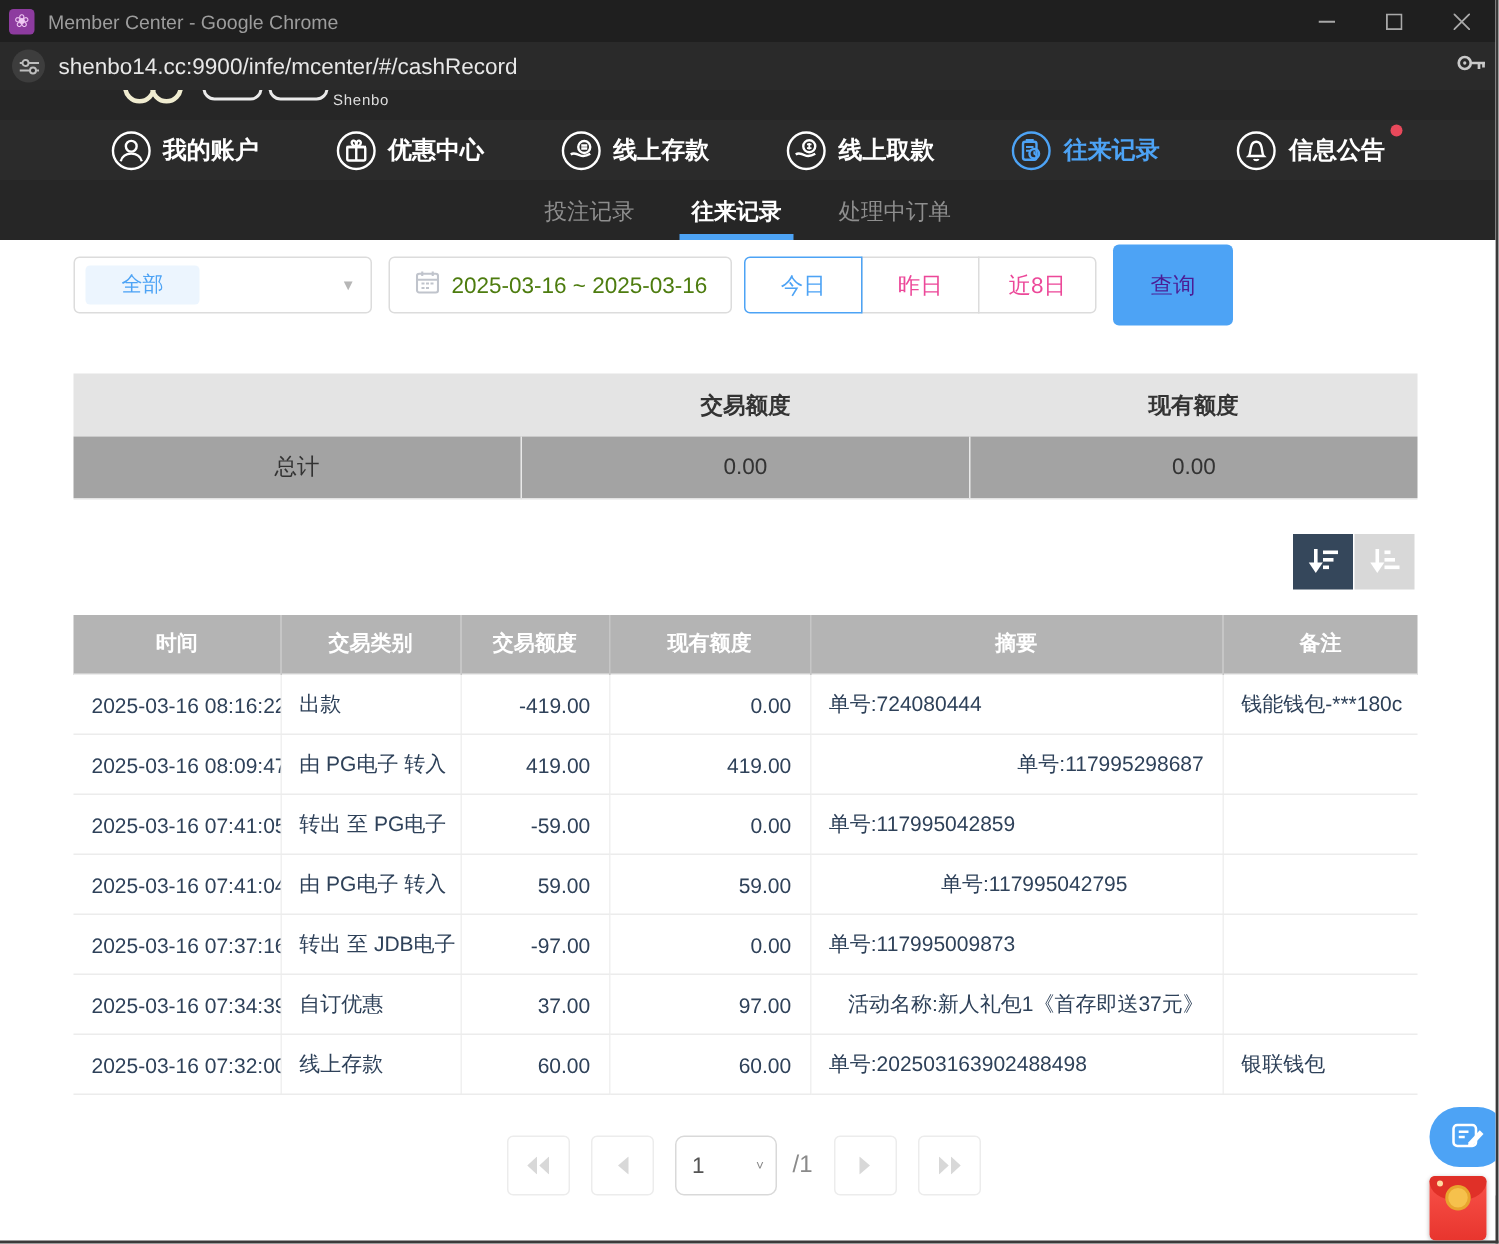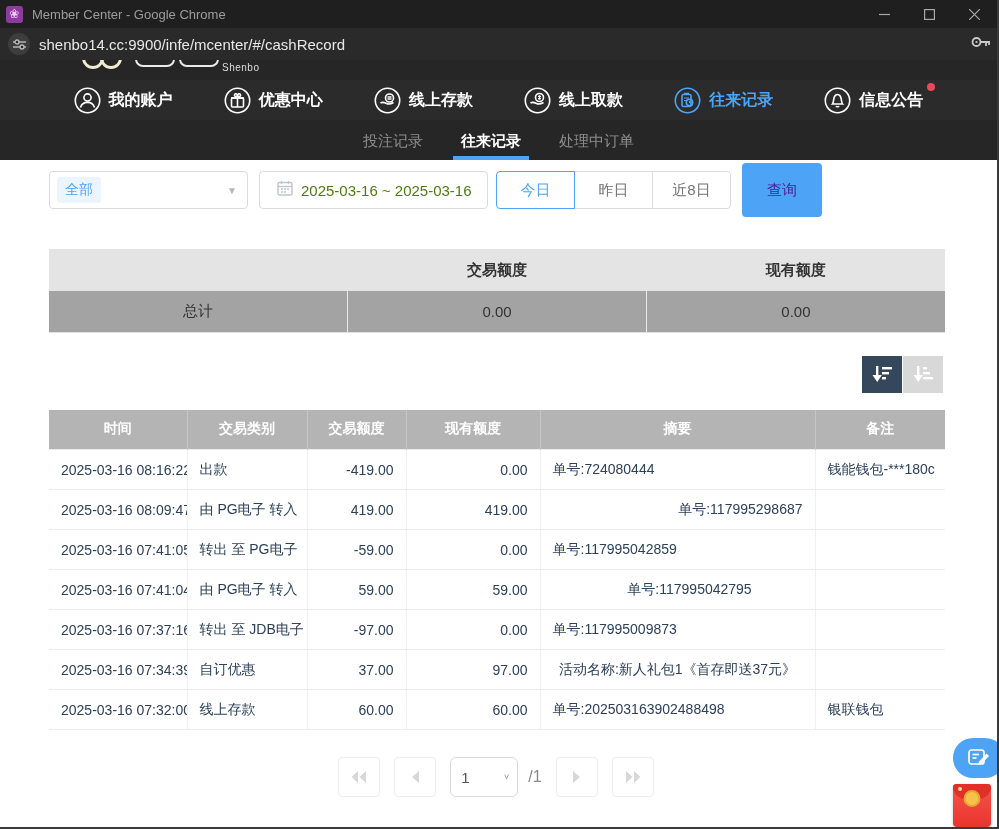--- a/index.html
+++ b/index.html
@@ -38,26 +38,26 @@
   .subtabs { height:40px; background:#262626; display:flex; align-items:center; justify-content:center; gap:34px; }
   .subtab { color:#8e8e8e; font-size:15px; padding:9px 2px 7px; cursor:pointer; position:relative; }
   .subtab.active { color:#fff; font-weight:bold; }
   .subtab.active::after { content:""; position:absolute; left:-6px; right:-6px; bottom:-2px; height:4px; background:#4da3f5; }
 
   
   .content { background:#fff; padding:11px 54px 0 49px; position:relative; }
 
   .filters { display:flex; align-items:center; height:38px; }
   .type-select { width:199px; height:38px; border:1px solid #dcdcdc; border-radius:4px; display:flex; align-items:center; padding:0 10px 0 7px; cursor:pointer; background:#fff; }
-  .type-tag { background:#ecf5fe; color:#4da3f5; font-size:14px; padding:4px 8px; border-radius:3px; }
+  .type-tag { background:#ecf5fe; color:#4da3f5; font-size:14px; padding:4px 24px; border-radius:3px; }
   .select-caret { margin-left:auto; color:#b6b6b6; font-size:10px; }
   .date-input { width:229px; height:38px; border:1px solid #dcdcdc; border-radius:4px; display:flex; align-items:center; gap:8px; padding:0 10px 0 17px; margin-left:11px; cursor:pointer; background:#fff; }
   .date-text { color:#4d7c0f; font-size:15px; }
   .quick-group { display:flex; margin-left:8px; }
-  .quick-btn { width:79px; height:38px; border:1px solid #dcdcdc; background:#fff; color:#737373; font-size:15px; cursor:pointer; margin-left:-1px; font-family:inherit; }
+  .quick-btn { width:79px; height:38px; border:1px solid #dcdcdc; background:#fff; color:#ec4899; font-size:15px; cursor:pointer; margin-left:-1px; font-family:inherit; }
   .quick-btn:first-child { border-radius:4px 0 0 4px; margin-left:0; }
   .quick-btn:last-child { border-radius:0 4px 4px 0; }
   .quick-btn.active { border-color:#4da3f5; color:#4da3f5; position:relative; z-index:2; }
   .search-btn { width:80px; height:54px; margin-left:11px; background:#4da3f5; border:none; border-radius:4px; color:#4c1d95; font-size:15px; cursor:pointer; font-family:inherit; }
 
   
   .summary { width:896px; margin-top:40px; border-collapse:collapse; }
   .summary th { background:#e4e4e4; height:42px; font-size:15px; color:#333; font-weight:600; text-align:center; }
   .summary td { height:41px; background:#a3a3a3; font-size:15px; color:#333; text-align:center; border-right:1px solid #e9e9e9; border-bottom:1px solid #e2e2e2; }
   .summary td:last-child { border-right:none; }
@@ -356,21 +356,21 @@
             <td style="text-align: right;">-97.00</td>
             <td style="text-align: right;">0.00</td>
             <td style="text-align: left;">单号:117995009873</td>
             <td style="text-align: left;"></td>
           </tr>
           <tr>
             <td style="text-align: center;">2025-03-16 07:34:39</td>
             <td style="text-align: left;">自订优惠</td>
             <td style="text-align: right;">37.00</td>
             <td style="text-align: right;">97.00</td>
-            <td style="text-align: center;">活动名称:新人礼包1《首存即送37元》</td>
+            <td style="text-align: right;">活动名称:新人礼包1《首存即送37元》</td>
             <td style="text-align: left;"></td>
           </tr>
           <tr>
             <td style="text-align: center;">2025-03-16 07:32:00</td>
             <td style="text-align: left;">线上存款</td>
             <td style="text-align: right;">60.00</td>
             <td style="text-align: right;">60.00</td>
             <td style="text-align: left;">单号:202503163902488498</td>
             <td style="text-align: left;">银联钱包</td>
           </tr>

